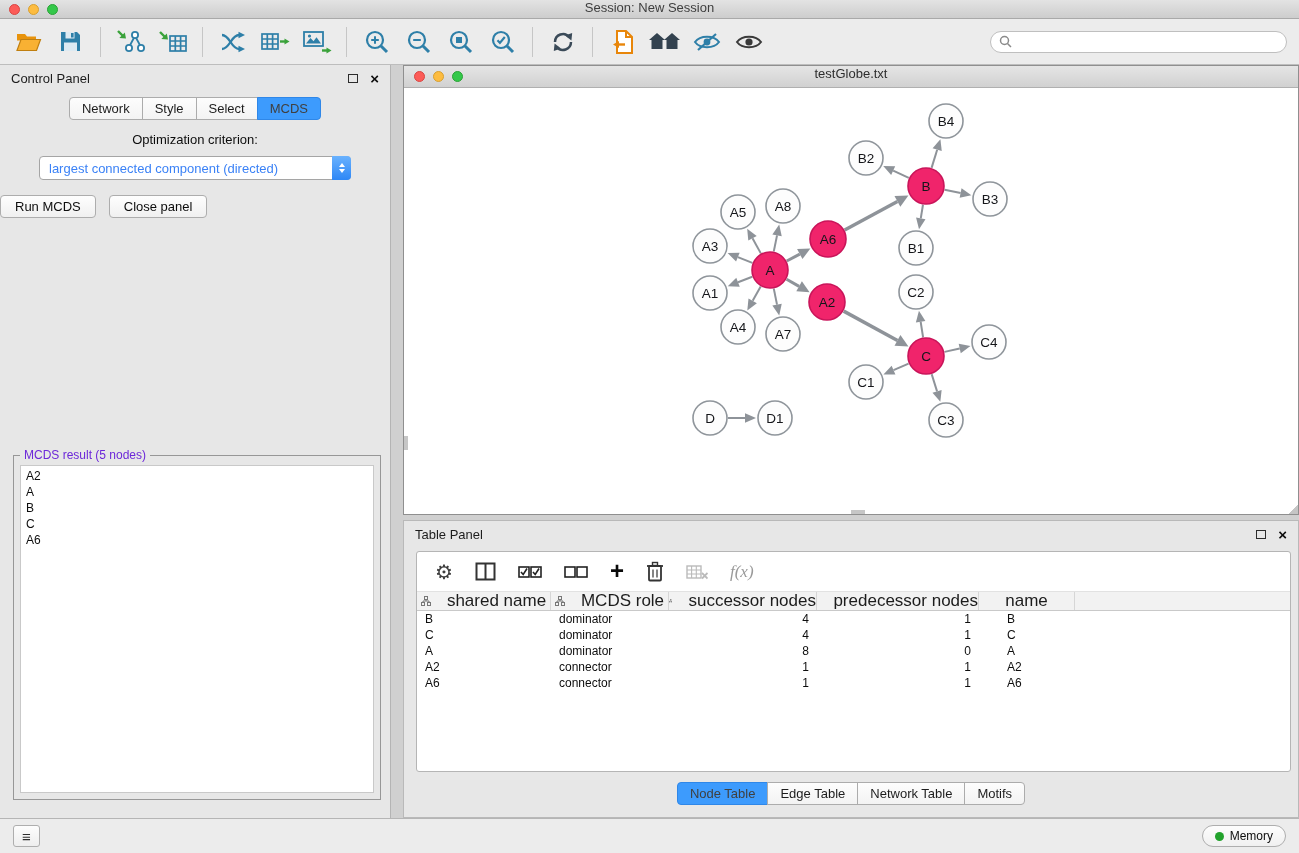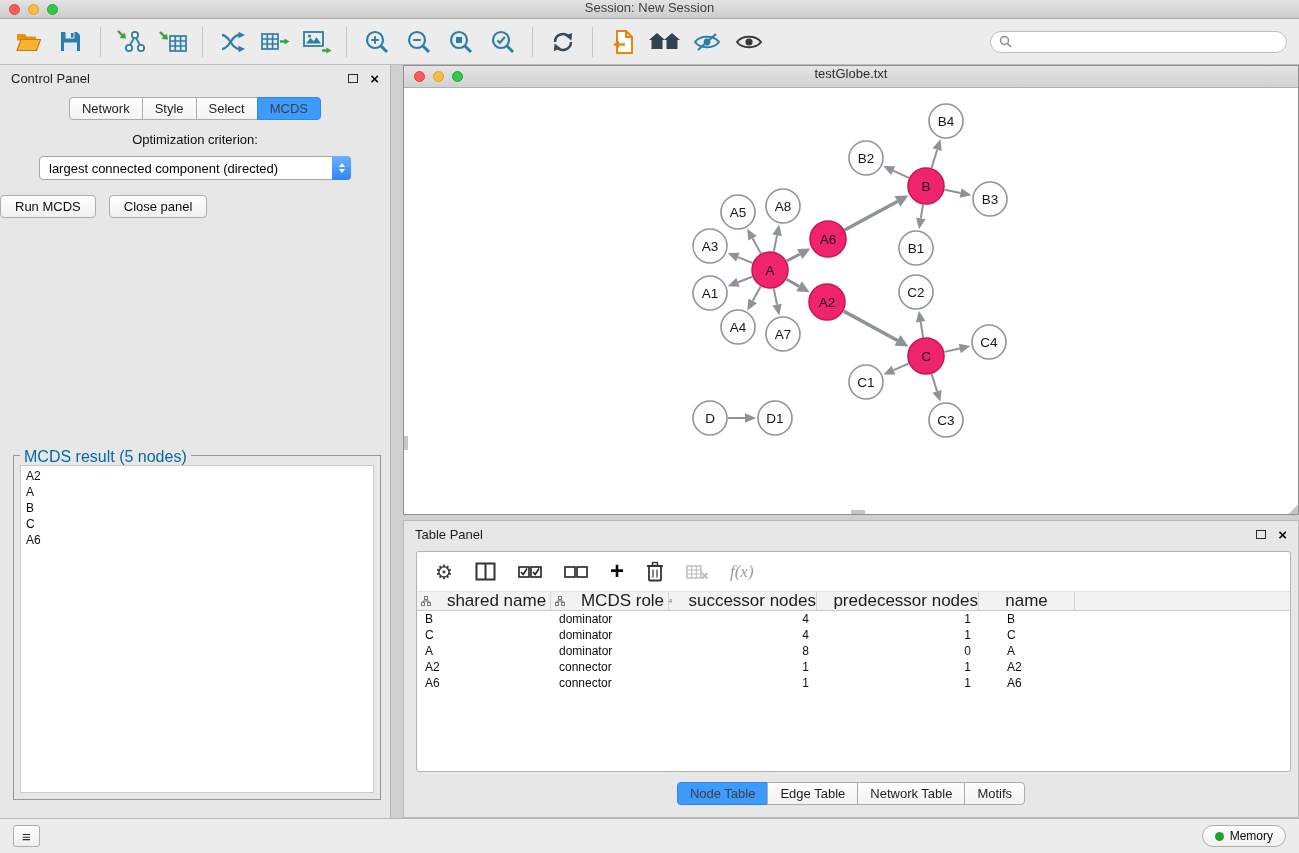--- a/index.html
+++ b/index.html
@@ -30,28 +30,28 @@
   .float-icon{width:10px;height:9px;border:1.5px solid #2c2c2c;display:inline-block}
   .close-x{font-size:15px;font-weight:bold;color:#0c0c0c;line-height:1}
   .seg{display:flex;justify-content:center}
   .tab{font-size:13px;padding:3px 12px;background:linear-gradient(#fdfdfd,#f3f3f3);border:1px solid #acacac;margin-left:-1px;color:#1d1d1d;white-space:nowrap}
   .tab:first-child{border-radius:4px 0 0 4px;margin-left:0}
   .tab:last-child{border-radius:0 4px 4px 0}
   .tab.active{background:#3d9bfd;border-color:#2f87e8;color:#404040}
   .cp-tabs{margin-top:5px}
   .optlabel{text-align:center;font-size:13px;margin-top:12px;color:#0d0d0d}
   .combo{width:312px;height:24px;margin:9px auto 0;background:#fff;border:1px solid #a5a5a5;border-radius:4px;display:flex;align-items:center;position:relative}
-  .combo-text{font-size:13px;padding-left:9px;color:#000000;white-space:nowrap;overflow:hidden}
+  .combo-text{font-size:13px;padding-left:9px;color:#3b82f6;white-space:nowrap;overflow:hidden}
   .stepper{position:absolute;right:-1px;top:-1px;width:19px;height:24px;background:linear-gradient(#6ab2fe,#2e87f6);border-radius:0 4px 4px 0;display:flex;flex-direction:column;align-items:center;justify-content:center;gap:2px}
   .stepper .up{width:0;height:0;border-left:3.5px solid transparent;border-right:3.5px solid transparent;border-bottom:4px solid #fff}
   .stepper .dn{width:0;height:0;border-left:3.5px solid transparent;border-right:3.5px solid transparent;border-top:4px solid #fff}
   .btnrow{display:flex;gap:13px;margin-top:15px}
   .mbtn{font-family:inherit;font-size:13px;padding:3px 14px;background:linear-gradient(#fefefe,#f0f0f0);border:1px solid #adadad;border-radius:4px;color:#0d0d0d}
   .resultbox{position:absolute;left:13px;top:390px;width:368px;height:345px;border:1px solid #979797}
-  .legend{position:absolute;top:-8px;left:6px;background:#e7e7e7;font-size:16px;padding:0 4px;color:#0369a1}
+  .legend{position:absolute;top:-8px;left:6px;background:#e7e7e7;font-size:12px;padding:0 4px;color:#6d28d9}
   .resultlist{position:absolute;left:6px;right:6px;top:9px;bottom:6px;background:#fff;border:1px solid #c9c9c9;padding:2px 0;overflow:auto}
   .ritem{font-size:12px;padding:1px 5px;color:#0d0d0d}
 
   
   .netwin{position:absolute;left:403px;top:65px;width:896px;height:450px;border:1px solid #8f8f8f;background:#fff}
   .nethead{height:22px;background:linear-gradient(#e5e5e5,#d1d1d1);border-bottom:1px solid #b0b0b0;position:relative;display:flex;align-items:flex-start;justify-content:center}
   .traffic2{position:absolute;left:10px;top:5px;display:flex;gap:8px}
   .nettitle{font-size:13px;color:#2e2e2e}
   .netbody{position:relative;width:100%;height:426px;background:#fff;overflow:hidden}
   #network-svg{position:absolute;left:0;top:0}

